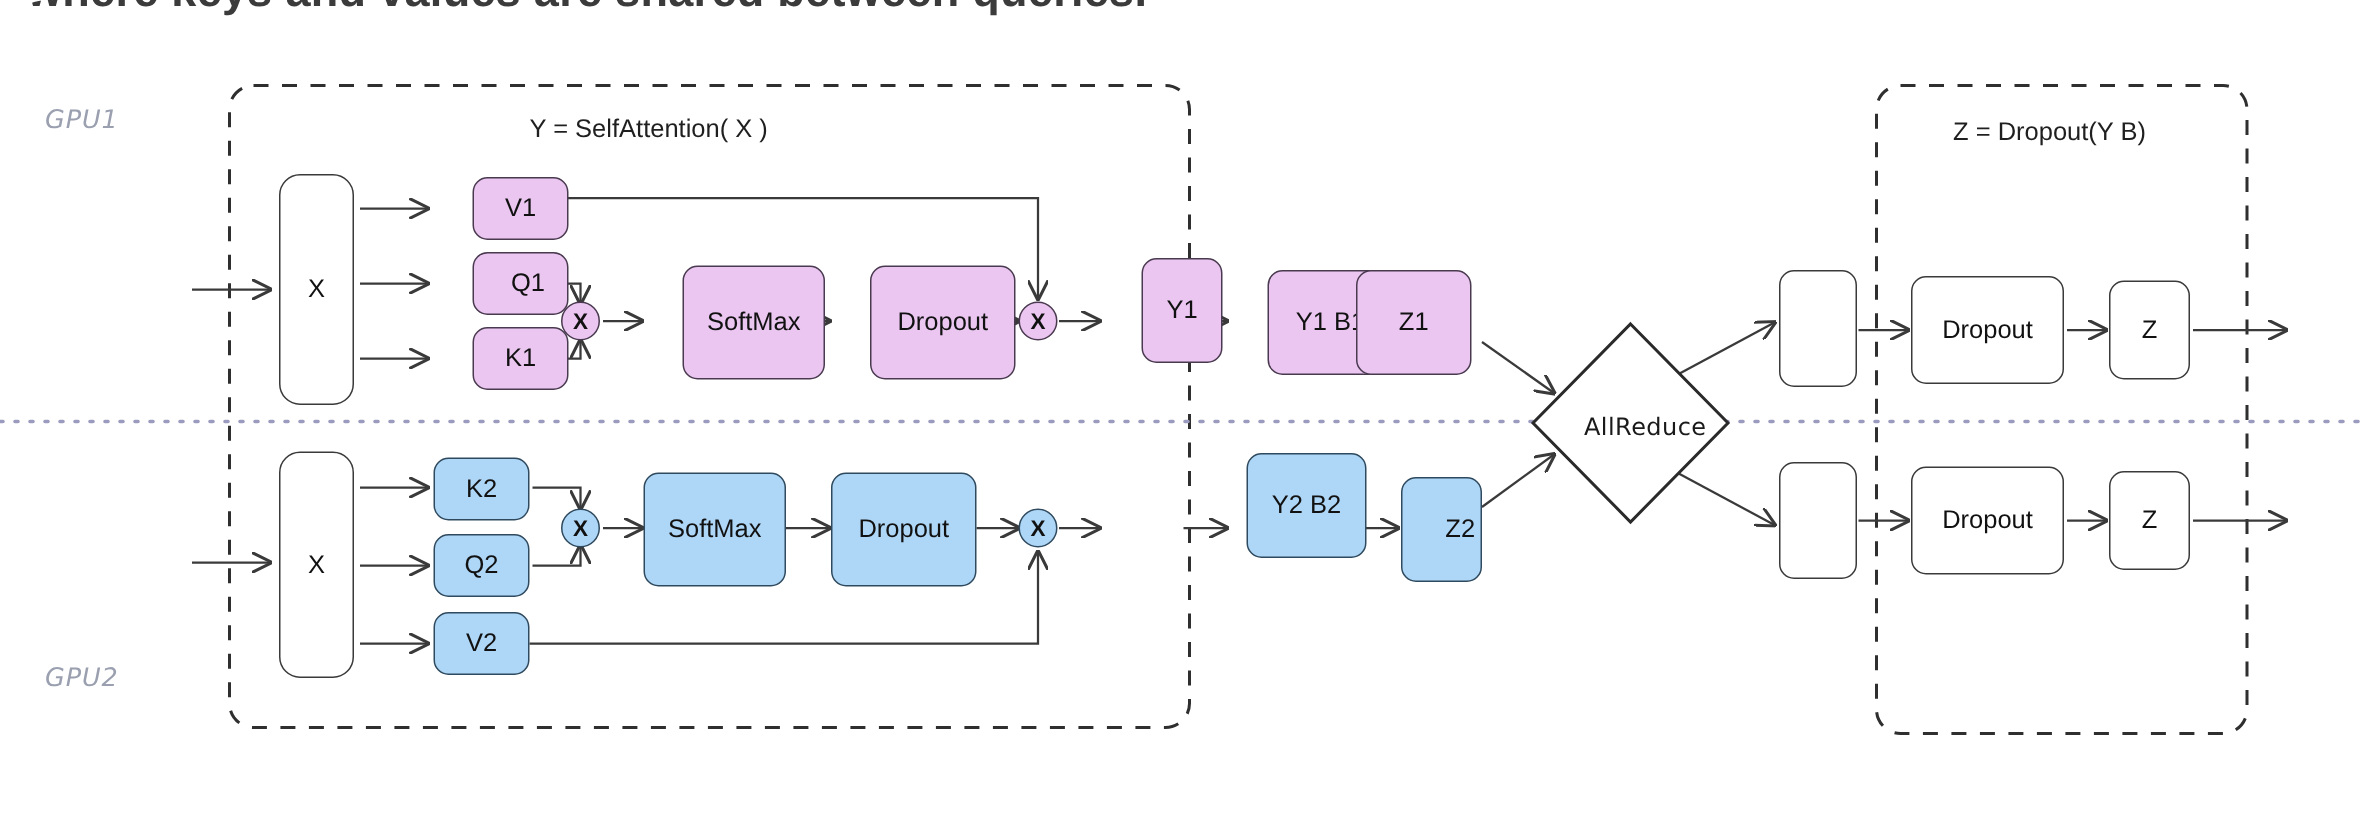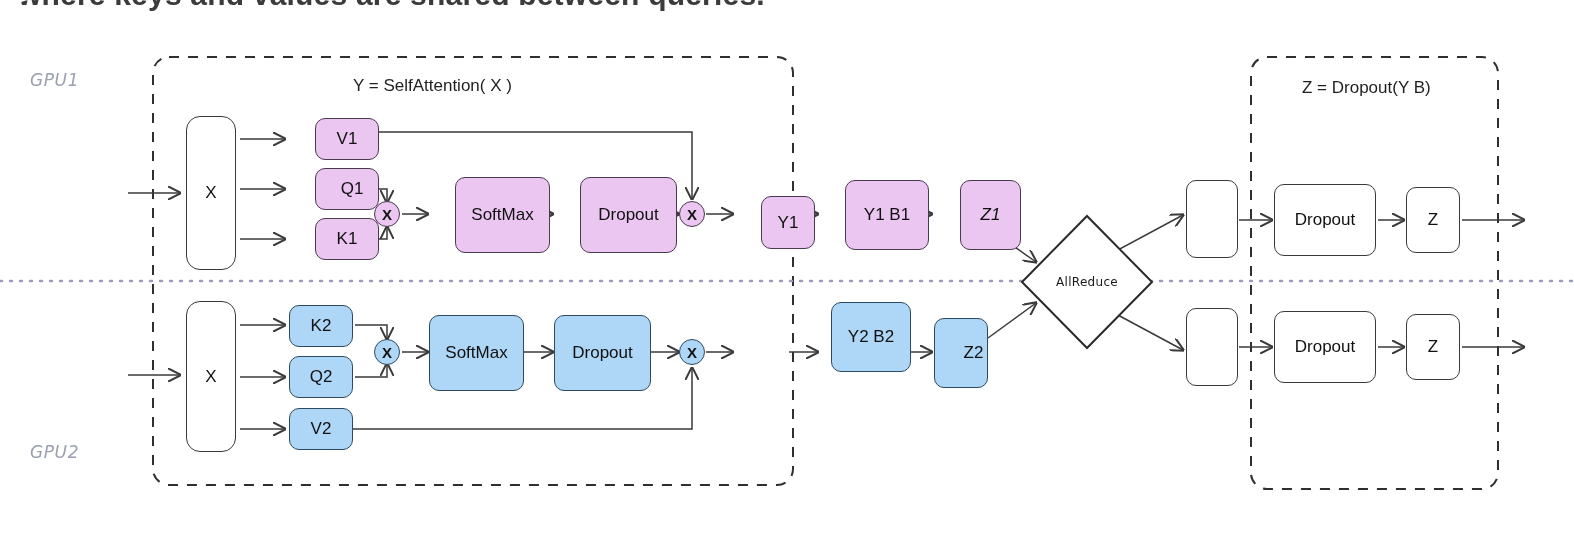--- a/index.html
+++ b/index.html
@@ -77,21 +77,21 @@
     align-items: center;
     justify-content: center;
     font-size: 15px;
     font-weight: 700;
     color: #111111;
   }
   .mul.purple { background: #eac6f0; border-color: #4a3a50; }
   .mul.blue   { background: #aed6f6; border-color: #2f4a5e; }
   .allreduce-label {
     position: absolute;
-    font-size: 12px;
+    font-size: 16px;
     font-family: "DejaVu Sans", sans-serif;
     color: #1a1a1a;
     white-space: nowrap;
     letter-spacing: 0.3px;
   }
 </style>
 </head>
 <body>
 
 <div id="canvas">
@@ -177,24 +177,24 @@
   <div class="node purple" style="left:289px; top:168px; width:64px; height:42px;padding-left:10px;">Q1</div>
   <div class="node purple" style="left:289px; top:218px; width:64px; height:42px;">K1</div>
 
   <div class="mul purple" style="left:374px; top:201px;">X</div>
 
   <div class="node purple" style="left:429px; top:177px; width:95px; height:76px;">SoftMax</div>
   <div class="node purple" style="left:554px; top:177px; width:97px; height:76px;">Dropout</div>
 
   <div class="mul purple" style="left:679px; top:201px;">X</div>
 
-  <div class="node purple" style="left:735px; top:196px; width:54px; height:53px;text-align:center;">Y1</div>
+  <div class="node purple" style="left:735px; top:172px; width:54px; height:70px;text-align:center;">Y1</div>
 
   <div class="node purple" style="left:819px; top:180px; width:84px; height:70px;">Y1 B1</div>
-  <div class="node purple" style="left:934px; top:180px; width:61px; height:70px;font-style:italic;">Z1</div>
+  <div class="node purple" style="left:878px; top:180px; width:77px; height:70px;">Z1</div>
 
   <div class="node plain" style="left:1186px; top:180px; width:52px; height:78px;"></div>
 
   <div class="node plain" style="left:1274px; top:184px; width:102px; height:72px;">Dropout</div>
   <div class="node plain" style="left:1406px; top:187px; width:54px; height:66px;">Z</div>
 
   <div class="node plain tall" style="left:186px; top:301px; width:50px; height:151px;">X</div>
 
   <div class="node blue" style="left:289px; top:305px; width:64px; height:42px;">K2</div>
   <div class="node blue" style="left:289px; top:356px; width:64px; height:42px;">Q2</div>

